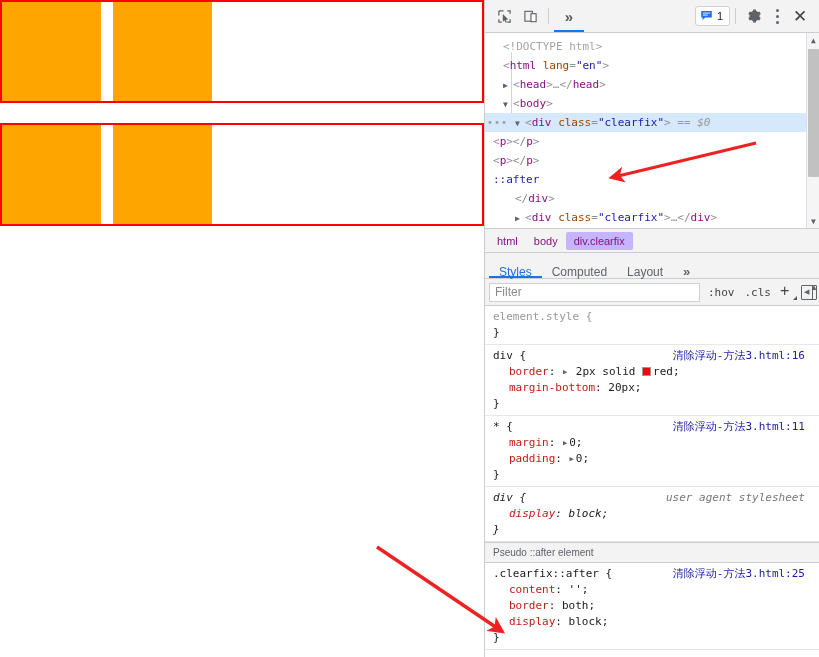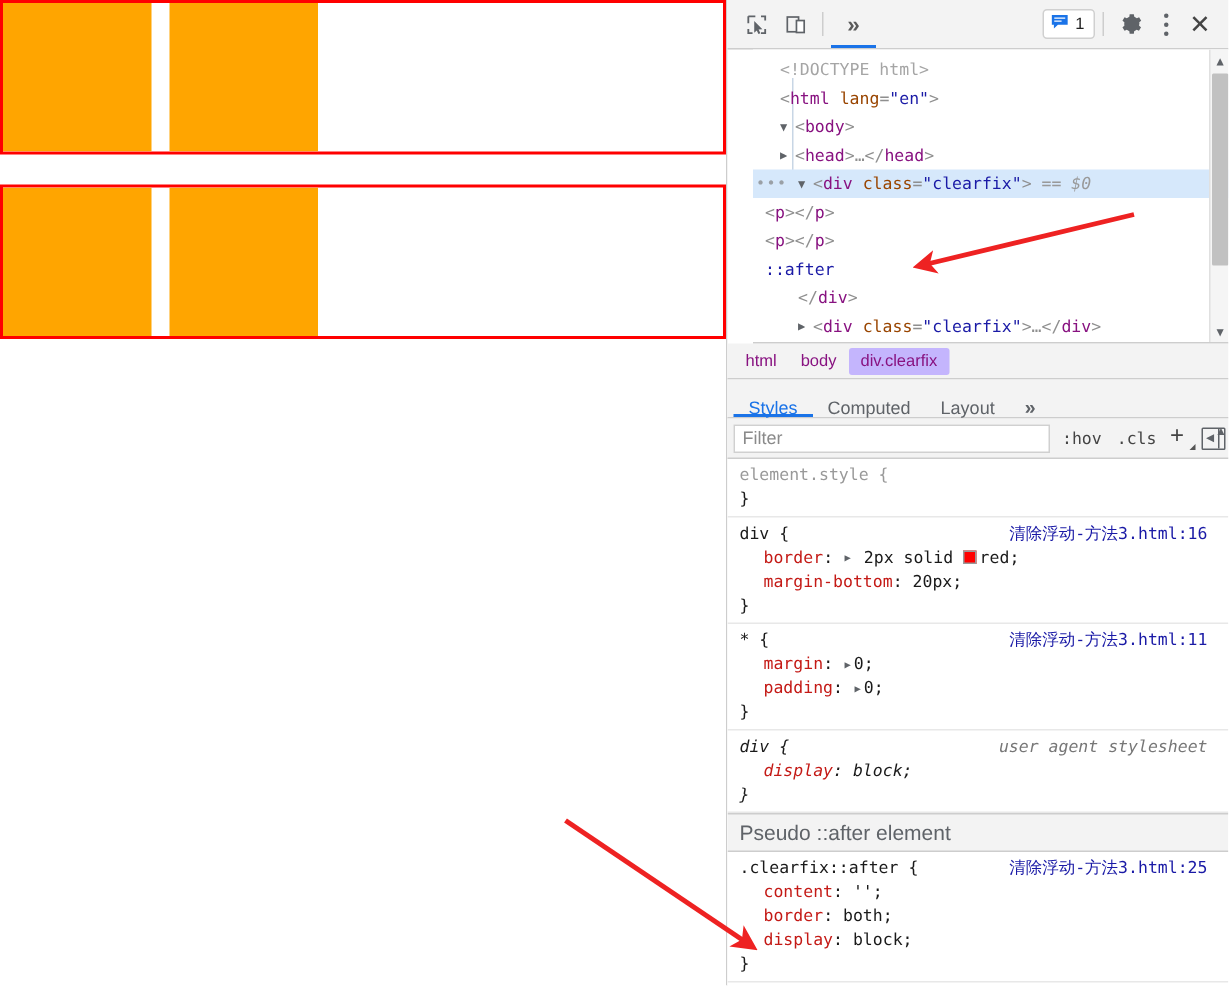--- a/index.html
+++ b/index.html
@@ -91,21 +91,20 @@
   
   #dom-tree{
     position:relative;
     height:196px;
     background:#fff;
     overflow:hidden;
     font-family:"DejaVu Sans Mono","Liberation Mono",monospace;
     font-size:11px;
     padding:4px 0 0 0;
     border-bottom:1px solid #cdcdcd;
-    margin-left:17px;
   }
   .dom-row{
     position:relative;
     height:19px; line-height:19px;
     white-space:nowrap;
     padding-left:8px;
     cursor:default;
   }
   .dom-row.selected{ background:#d6e8fb; }
   .indent1{ padding-left:18px; }
@@ -244,21 +243,21 @@
     vertical-align:1px;
   }
   .swatch{
     display:inline-block; width:9px; height:9px;
     background:#ff0000; border:1px solid #999;
     vertical-align:-1px; margin-right:2px;
   }
   .pseudo-head{
     padding:4px 8px; background:#f3f3f3;
     border-bottom:1px solid #cdcdcd; border-top:1px solid #cdcdcd;
-    color:#5f6368; font-family:"Liberation Sans",sans-serif; font-size:14px;
+    color:#5f6368; font-family:"Liberation Sans",sans-serif; font-size:10px;
   }
 
   
   .arrow-svg{ position:absolute; pointer-events:none; }
 </style>
 </head>
 <body>
 
 <div id="root">
 
@@ -323,25 +322,25 @@
 
       <div class="dom-row indent1">
         <span class="doctype">&lt;!DOCTYPE html&gt;</span>
       </div>
 
       <div class="dom-row indent1">
         <span class="punc">&lt;</span><span class="tag">html</span><span class="punc">&nbsp;</span><span class="attr">lang</span><span class="punc">=</span><span class="val">"en"</span><span class="punc">&gt;</span>
       </div>
 
       <div class="dom-row indent1">
+        <span class="tri">▶</span><span class="punc">&lt;</span><span class="tag">head</span><span class="punc">&gt;</span><span class="punc">…</span><span class="punc">&lt;/</span><span class="tag">head</span><span class="punc">&gt;</span>
+      </div>
+
+      <div class="dom-row indent1">
         <span class="tri">▼</span><span class="punc">&lt;</span><span class="tag">body</span><span class="punc">&gt;</span>
-      </div>
-
-      <div class="dom-row indent1">
-        <span class="tri">▶</span><span class="punc">&lt;</span><span class="tag">head</span><span class="punc">&gt;</span><span class="punc">…</span><span class="punc">&lt;/</span><span class="tag">head</span><span class="punc">&gt;</span>
       </div>
 
       <div class="dom-row indent2 selected">
         <span class="ellipsis-badge">•••</span>
         <span class="tri">▼</span><span class="punc">&lt;</span><span class="tag">div</span><span class="punc">&nbsp;</span><span class="attr">class</span><span class="punc">=</span><span class="val">"clearfix"</span><span class="punc">&gt;</span>&nbsp;<span class="eqdollar">== $0</span>
       </div>
 
       <div class="dom-row indent3">
         <span class="punc">&lt;</span><span class="tag">p</span><span class="punc">&gt;&lt;/</span><span class="tag">p</span><span class="punc">&gt;</span>
       </div>

